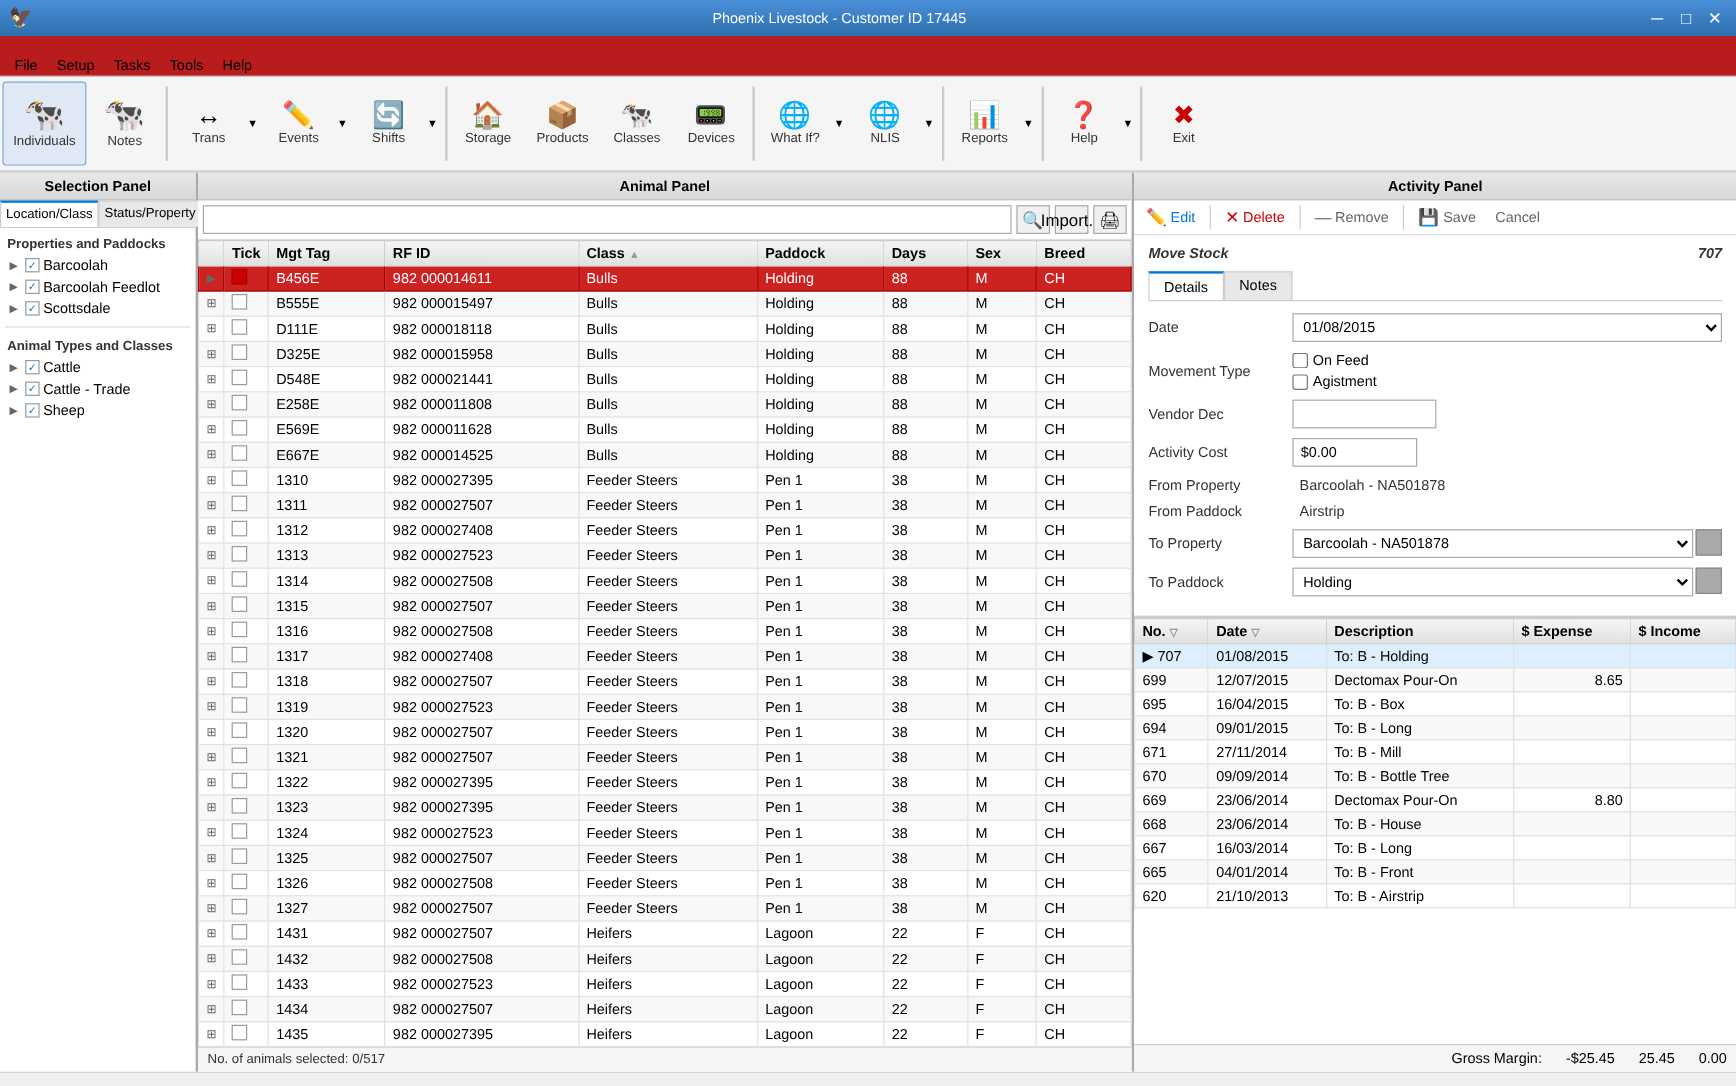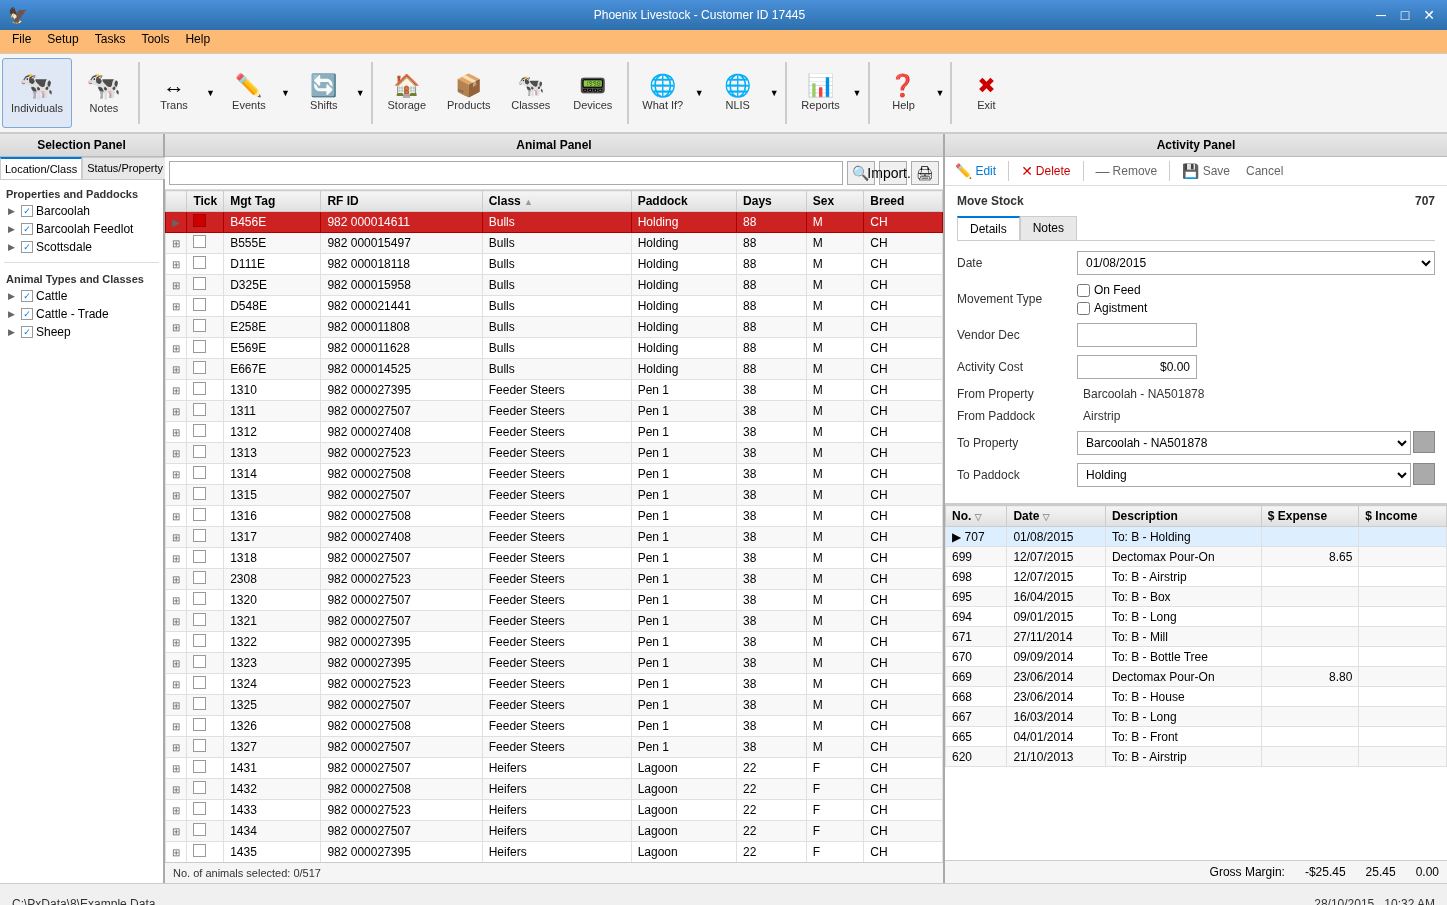--- a/index.html
+++ b/index.html
@@ -5,21 +5,21 @@
     * { box-sizing: border-box; margin: 0; padding: 0; font-family: 'Segoe UI', Arial, sans-serif; font-size: 12px; }
     body { background: #f0f0f0; width: 1447px; height: 905px; overflow: hidden; }
     
     
     .title-bar { background: linear-gradient(to bottom, #4a90d9, #2c6fad); color: white; height: 30px; display: flex; align-items: center; justify-content: space-between; padding: 0 8px; font-size: 12px; }
     .title-bar-title { flex: 1; text-align: center; font-weight: normal; }
     .title-bar-controls { display: flex; gap: 4px; }
     .title-btn { background: none; border: none; color: white; cursor: pointer; font-size: 14px; width: 20px; height: 20px; display: flex; align-items: center; justify-content: center; }
     
     
-    .menu-bar { background: #fdba74; height: 24px; display: flex; align-items: flex-start; border-bottom: 1px solid #ccc; padding: 0 4px; }
+    .menu-bar { background: #b91c1c; height: 34px; display: flex; align-items: flex-end; border-bottom: 1px solid #ccc; padding: 0 4px; }
     .menu-item { padding: 2px 8px; cursor: pointer; font-size: 12px; }
     
     
     .toolbar { background: #f5f5f5; height: 80px; border-bottom: 2px solid #ccc; display: flex; align-items: stretch; padding: 4px 2px; gap: 2px; }
     .tool-btn { display: flex; flex-direction: column; align-items: center; justify-content: center; padding: 4px 8px; cursor: pointer; border: none; background: none; min-width: 60px; gap: 2px; border-radius: 3px; }
     .tool-btn.active { background: #e0e8f5; border: 1px solid #7aabda; }
     .tool-btn .icon { font-size: 28px; line-height: 1; }
     .tool-btn .label { font-size: 11px; color: #333; }
     .tool-btn-group { display: flex; align-items: stretch; }
     .tool-btn-drop { display: flex; flex-direction: column; align-items: center; justify-content: center; padding: 2px 2px; cursor: pointer; border: none; background: none; font-size: 10px; border-radius: 0 3px 3px 0; }
@@ -71,21 +71,21 @@
     .activity-panel-header { background: linear-gradient(to bottom, #e8e8e8, #d8d8d8); padding: 4px 8px; font-weight: bold; font-size: 12px; border-bottom: 1px solid #bbb; text-align: center; }
     .activity-toolbar { display: flex; align-items: center; padding: 4px 6px; gap: 8px; border-bottom: 1px solid #ddd; }
     .act-btn { display: flex; align-items: center; gap: 3px; background: none; border: none; cursor: pointer; font-size: 12px; color: #0078d7; padding: 2px 4px; }
     .act-btn .icon { font-size: 14px; }
     .act-btn.red { color: #cc0000; }
     .act-btn.gray { color: #666; }
     .act-sep { width: 1px; background: #ccc; height: 20px; }
     
     
     .move-stock { padding: 8px 12px; flex: 0 0 auto; }
-    .move-stock-header { display: flex; justify-content: space-between; align-items: flex-end; font-weight: bold; font-size: 14px; margin-bottom: 8px; color: #333; }
+    .move-stock-header { display: flex; justify-content: space-between; align-items: flex-end; font-weight: bold; font-size: 14px; margin-bottom: 8px; color: #333; font-style: italic; }
     .detail-tabs { display: flex; border-bottom: 1px solid #ccc; margin-bottom: 10px; }
     .detail-tab { padding: 4px 12px; cursor: pointer; font-size: 12px; border: 1px solid #ccc; border-bottom: none; background: #e8e8e8; }
     .detail-tab.active { background: white; border-top: 2px solid #0078d7; }
     .form-row { display: flex; align-items: center; margin-bottom: 8px; }
     .form-label { width: 120px; font-size: 12px; color: #333; font-weight: normal; }
     .form-control { flex: 1; }
     .form-input { width: 100%; height: 24px; border: 1px solid #aaa; padding: 2px 6px; font-size: 12px; background: white; }
     .form-select-wrap { display: flex; gap: 2px; }
     .form-select { flex: 1; height: 24px; border: 1px solid #aaa; padding: 0 4px; font-size: 12px; background: white; }
     .checkbox-row { display: flex; align-items: center; gap: 4px; }
@@ -522,21 +522,21 @@
       <td>982 000027507</td>
       <td>Feeder Steers</td>
       <td>Pen 1</td>
       <td>38</td>
       <td>M</td>
       <td>CH</td>
     </tr>
             <tr>
       <td class="expand-cell">⊞</td>
       <td class="check-cell"><span class="check-box "></span></td>
-      <td>2308</td>
+      <td>1319</td>
       <td>982 000027523</td>
       <td>Feeder Steers</td>
       <td>Pen 1</td>
       <td>38</td>
       <td>M</td>
       <td>CH</td>
     </tr>
             <tr>
       <td class="expand-cell">⊞</td>
       <td class="check-cell"><span class="check-box "></span></td>
@@ -751,21 +751,21 @@
       <div class="form-row">
         <span class="form-label">Vendor Dec</span>
         <div class="form-control">
           <input class="form-input" type="text" style="width: 120px;">
         </div>
       </div>
 
       <div class="form-row">
         <span class="form-label">Activity Cost</span>
         <div class="form-control">
-          <input class="form-input" type="text" style="width: 120px; text-align: right;" value="$0.00">
+          <input class="form-input" type="text" style="width: 104px; text-align: left;" value="$0.00">
         </div>
       </div>
 
       <div class="form-row">
         <span class="form-label">From Property</span>
         <div class="form-control">
           <span class="form-static">Barcoolah - NA501878</span>
         </div>
       </div>
 
@@ -817,27 +817,20 @@
       <td class="num"></td>
     </tr>
             <tr>
       <td>699</td>
       <td>12/07/2015</td>
       <td>Dectomax Pour-On</td>
       <td class="num">8.65</td>
       <td class="num"></td>
     </tr>
             <tr>
-      <td>698</td>
-      <td>12/07/2015</td>
-      <td>To: B - Airstrip</td>
-      <td class="num"></td>
-      <td class="num"></td>
-    </tr>
-            <tr>
       <td>695</td>
       <td>16/04/2015</td>
       <td>To: B - Box</td>
       <td class="num"></td>
       <td class="num"></td>
     </tr>
             <tr>
       <td>694</td>
       <td>09/01/2015</td>
       <td>To: B - Long</td>

